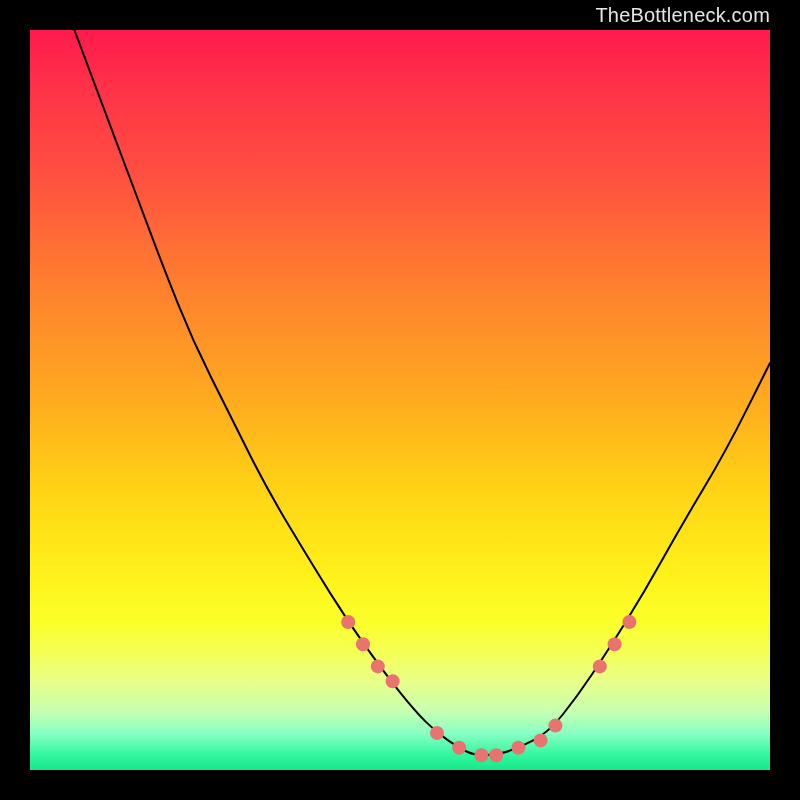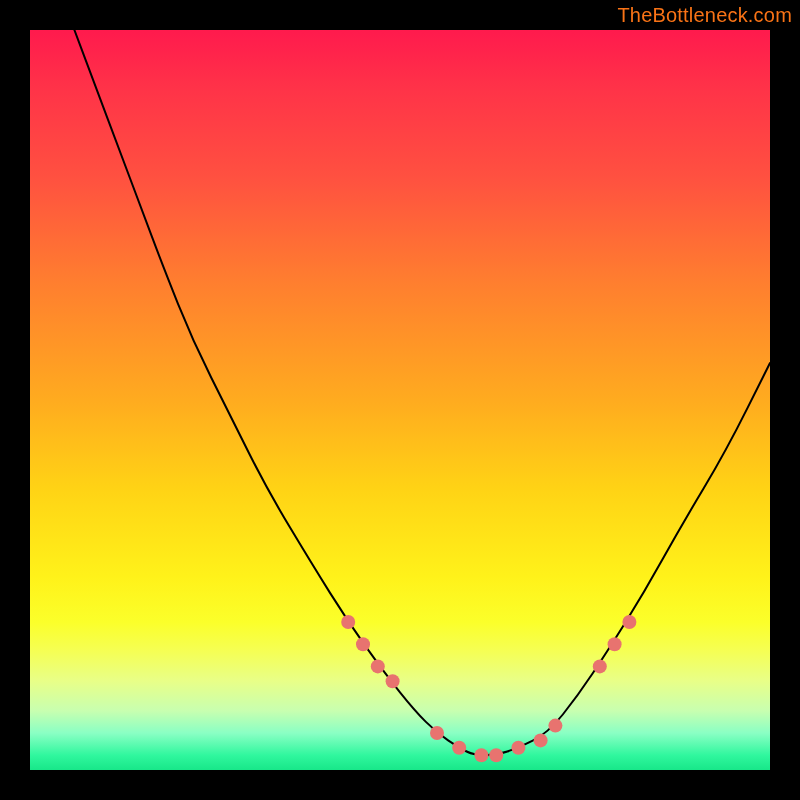--- a/index.html
+++ b/index.html
@@ -13,22 +13,22 @@
   }
   .stage {
     position: relative;
     width: 800px;
     height: 800px;
     background: #000;
   }
   .watermark {
     position: absolute;
     top: 4px;
-    right: 8px;
-    color: #f97316;
+    right: 30px;
+    color: #e5e5e5;
     font-size: 20px;
     font-weight: 500;
     letter-spacing: 0.2px;
     z-index: 5;
   }
   .plot {
     position: absolute;
     left: 30px;
     top: 30px;
     width: 740px;

